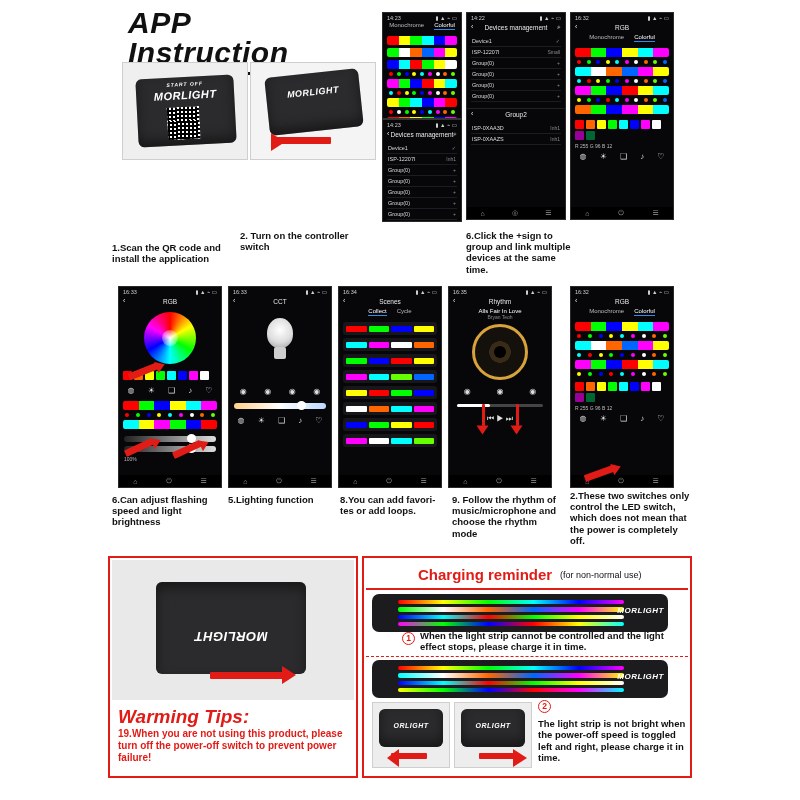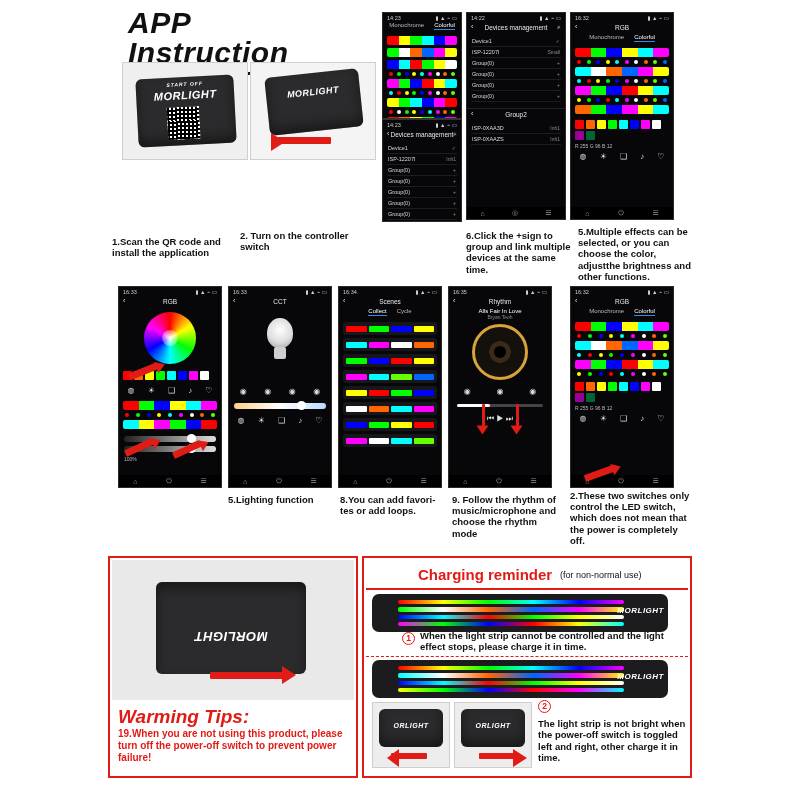--- a/index.html
+++ b/index.html
@@ -535,24 +535,23 @@
       <span>♪</span>
       <span>♡</span>
     </div>
     <div class="navbar">
       <span>⌂</span>
       <span>⏻</span>
       <span>☰</span>
     </div>
   </div>
 
-  <div class="cap" style="left:112px;top:236px;width:118px;">1.Scan the QR code and install the application</div>
+  <div class="cap" style="left:112px;top:242px;width:118px;">1.Scan the QR code and install the application</div>
   <div class="cap" style="left:240px;top:230px;width:110px;">2. Turn on the controller switch</div>
   <div class="cap" style="left:466px;top:230px;width:110px;">6.Click the +sign to group and link multiple devices at the same time.</div>
-  <div class="cap" style="left:578px;top:226px;width:118px;">5.Multiple effects can be selected, or you can choose the color, adjustthe brightness and other functions.</div>
 
   <div class="phone" style="left:118px;top:286px;width:104px;height:202px;">
     <div class="status">
       <span>16:33</span>
       <span>▮ ▲ ⌁ ▭</span>
     </div>
     <div class="hdr">
       <span class="back">‹</span>
       <span>RGB</span>
     </div>
@@ -849,20 +848,21 @@
     </div>
     <div class="navbar">
       <span>⌂</span>
       <span>⏻</span>
       <span>☰</span>
     </div>
   </div>
   <div class="arrow-line" style="left:584px;top:470px;width:30px;transform:rotate(-20deg);"></div>
   <div class="arrow-head sm" style="left:612px;top:462px;transform:rotate(-20deg);"></div>
 
+  <div class="cap" style="left:112px;top:494px;width:110px;">6.Can adjust flashing speed and light brightness</div>
   <div class="cap" style="left:228px;top:494px;width:106px;">5.Lighting function</div>
   <div class="cap" style="left:340px;top:494px;width:106px;">8.You can add favori-tes or add loops.</div>
   <div class="cap" style="left:452px;top:494px;width:112px;">9. Follow the rhythm of music/microphone and choose the rhythm mode</div>
   <div class="cap" style="left:570px;top:490px;width:120px;">2.These two switches only control the LED switch, which does not mean that the power is completely off.</div>
 
   <div class="warn-box"></div>
   <div class="warn-photo">
     <div class="ctrl-box" style="left:44px;top:22px;width:150px;height:92px;transform:rotate(180deg);">
       <div class="brand-text" style="font-size:13px;margin-top:30px;">MORLIGHT</div>
     </div>
@@ -909,15 +909,15 @@
   </div>
   <div class="photo" style="left:454px;top:702px;width:78px;height:66px;background:#ededee;">
     <div class="ctrl-box" style="left:6px;top:6px;width:64px;height:38px;">
       <div class="brand-text" style="font-size:7px;margin-top:13px;">ORLIGHT</div>
     </div>
     <div class="arrow-line" style="left:24px;top:50px;width:36px;height:6px;"></div>
     <div class="arrow-head" style="left:58px;top:46px;"></div>
   </div>
 
   <div class="num-circle" style="left:538px;top:700px;">2</div>
-  <div class="ctext" style="left:538px;top:718px;width:148px;">The light strip is not bright when the power-off switch is toggled left and right, other charge it in time.</div>
+  <div class="ctext" style="left:538px;top:718px;width:148px;">The light strip is not bright when the power-off speed is toggled left and right, please charge it in time.</div>
 
 </div>
 
 </body></html>

